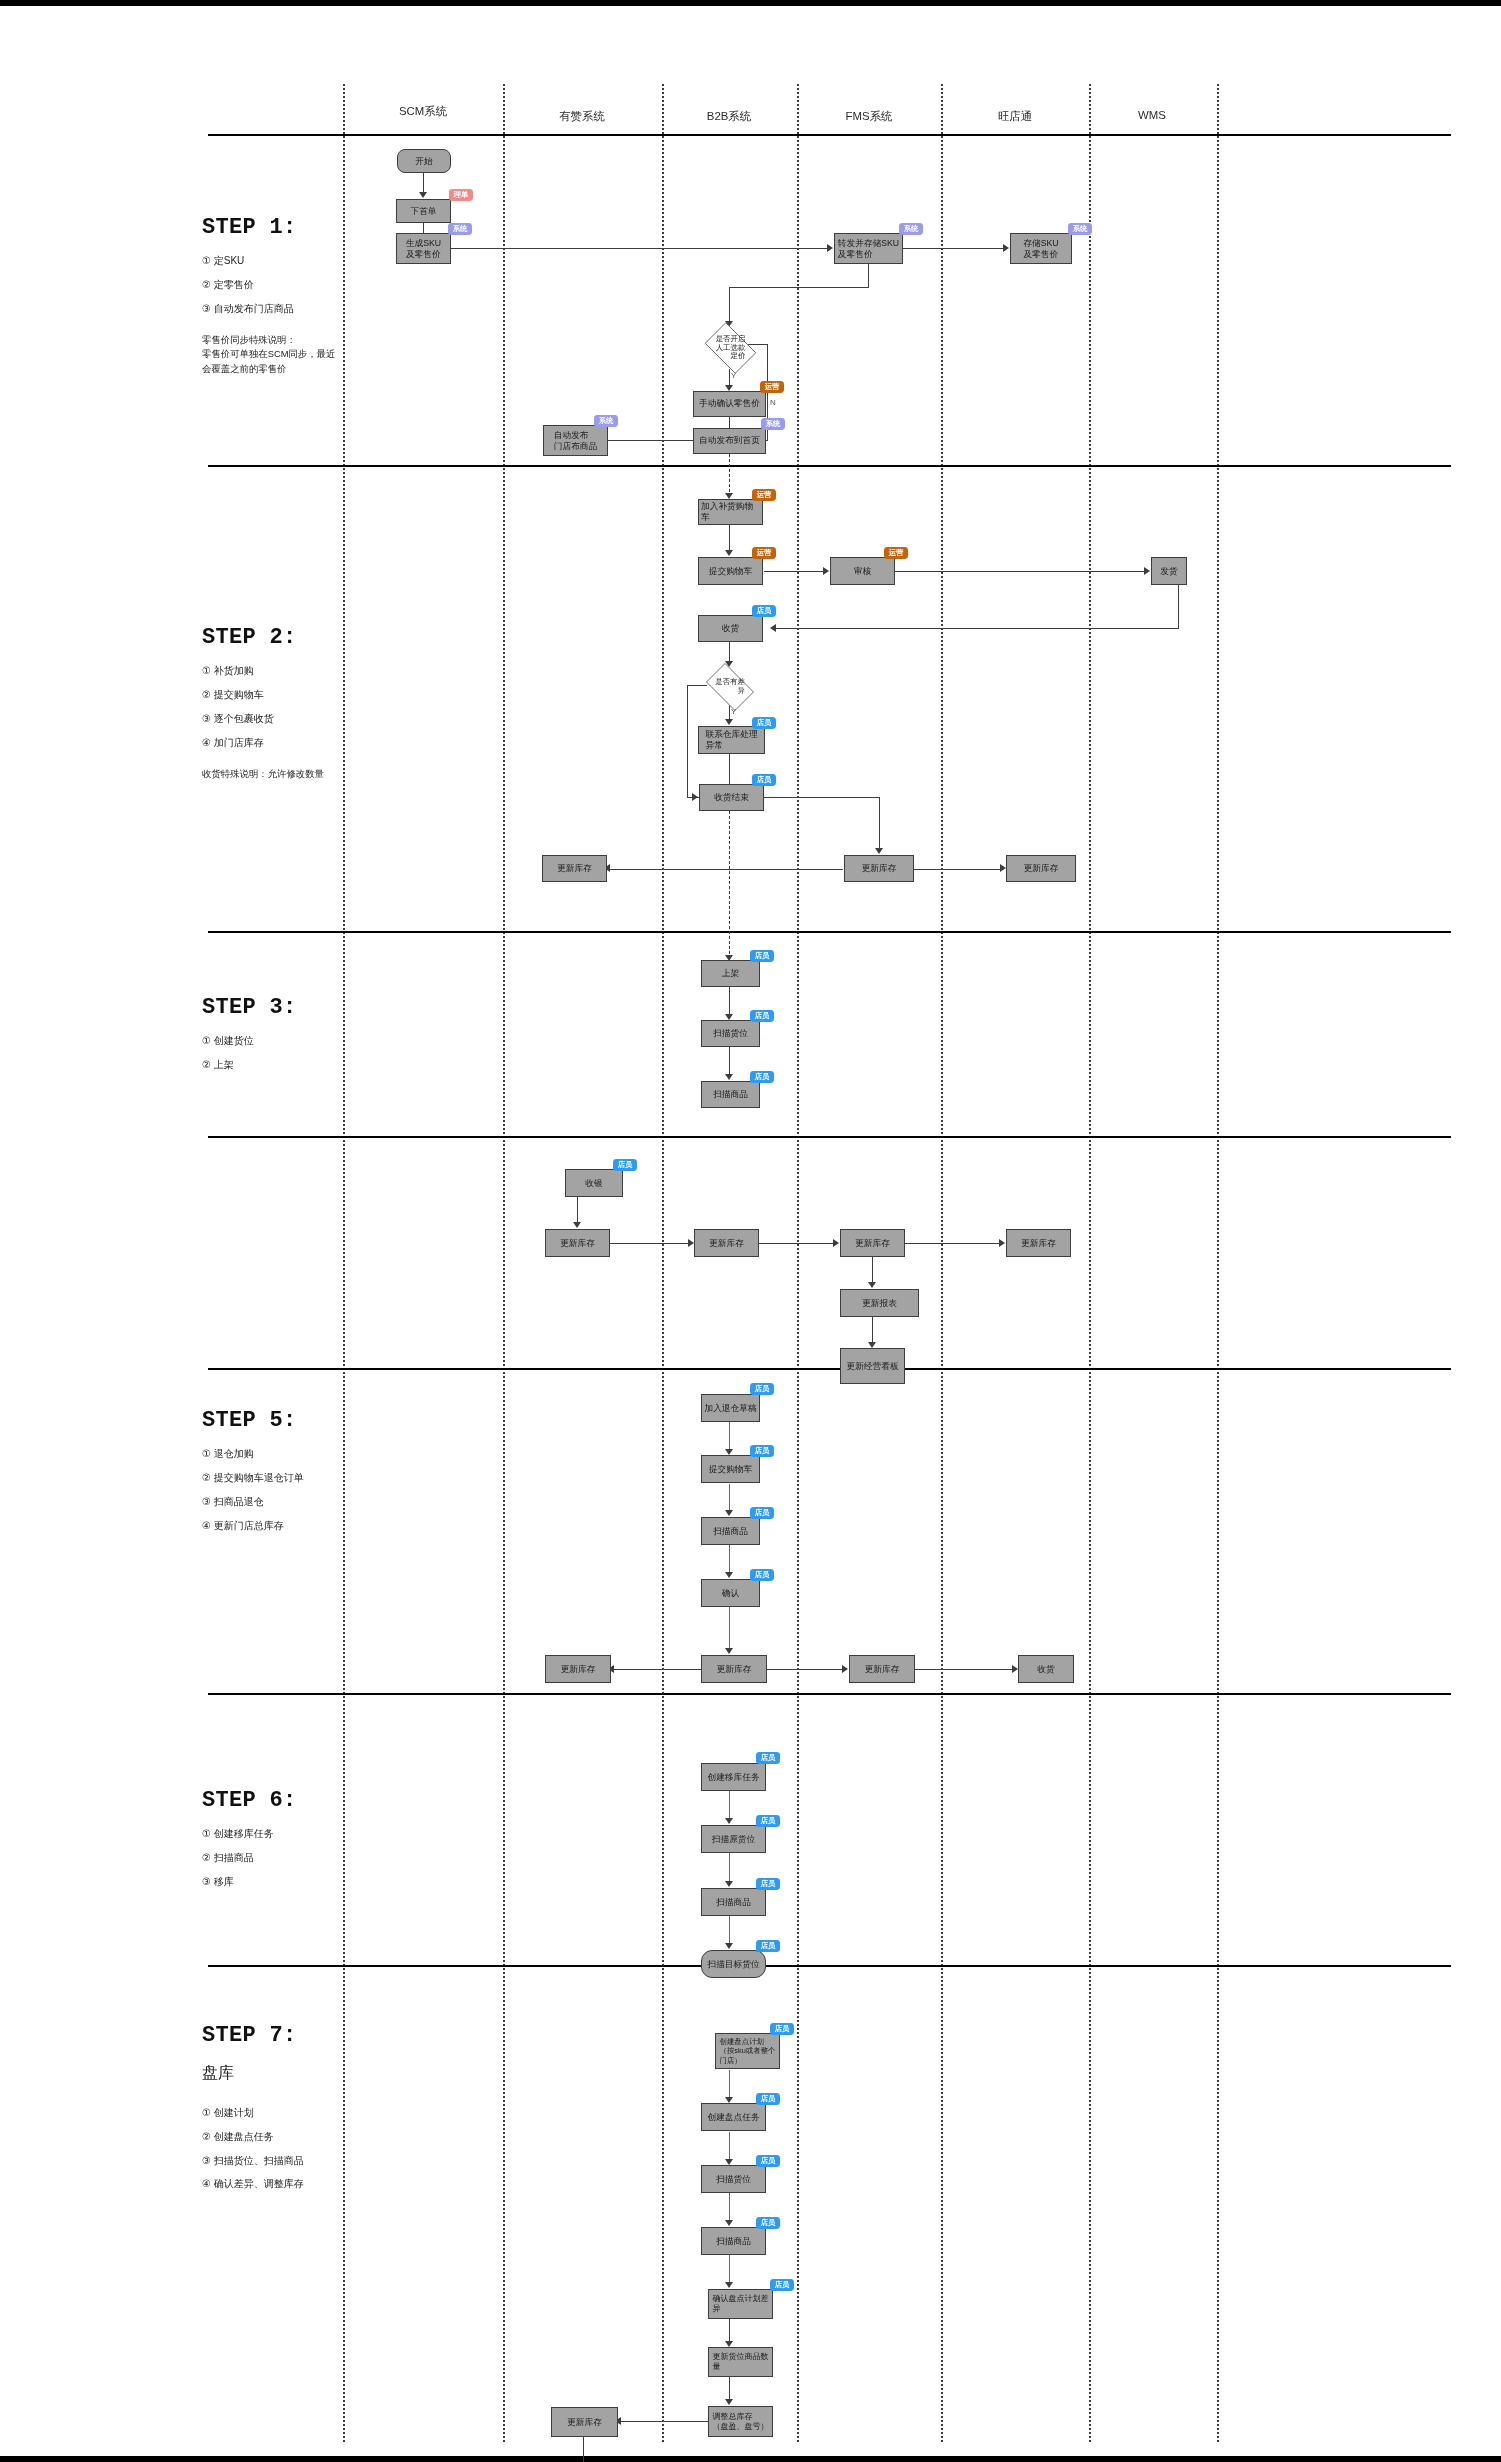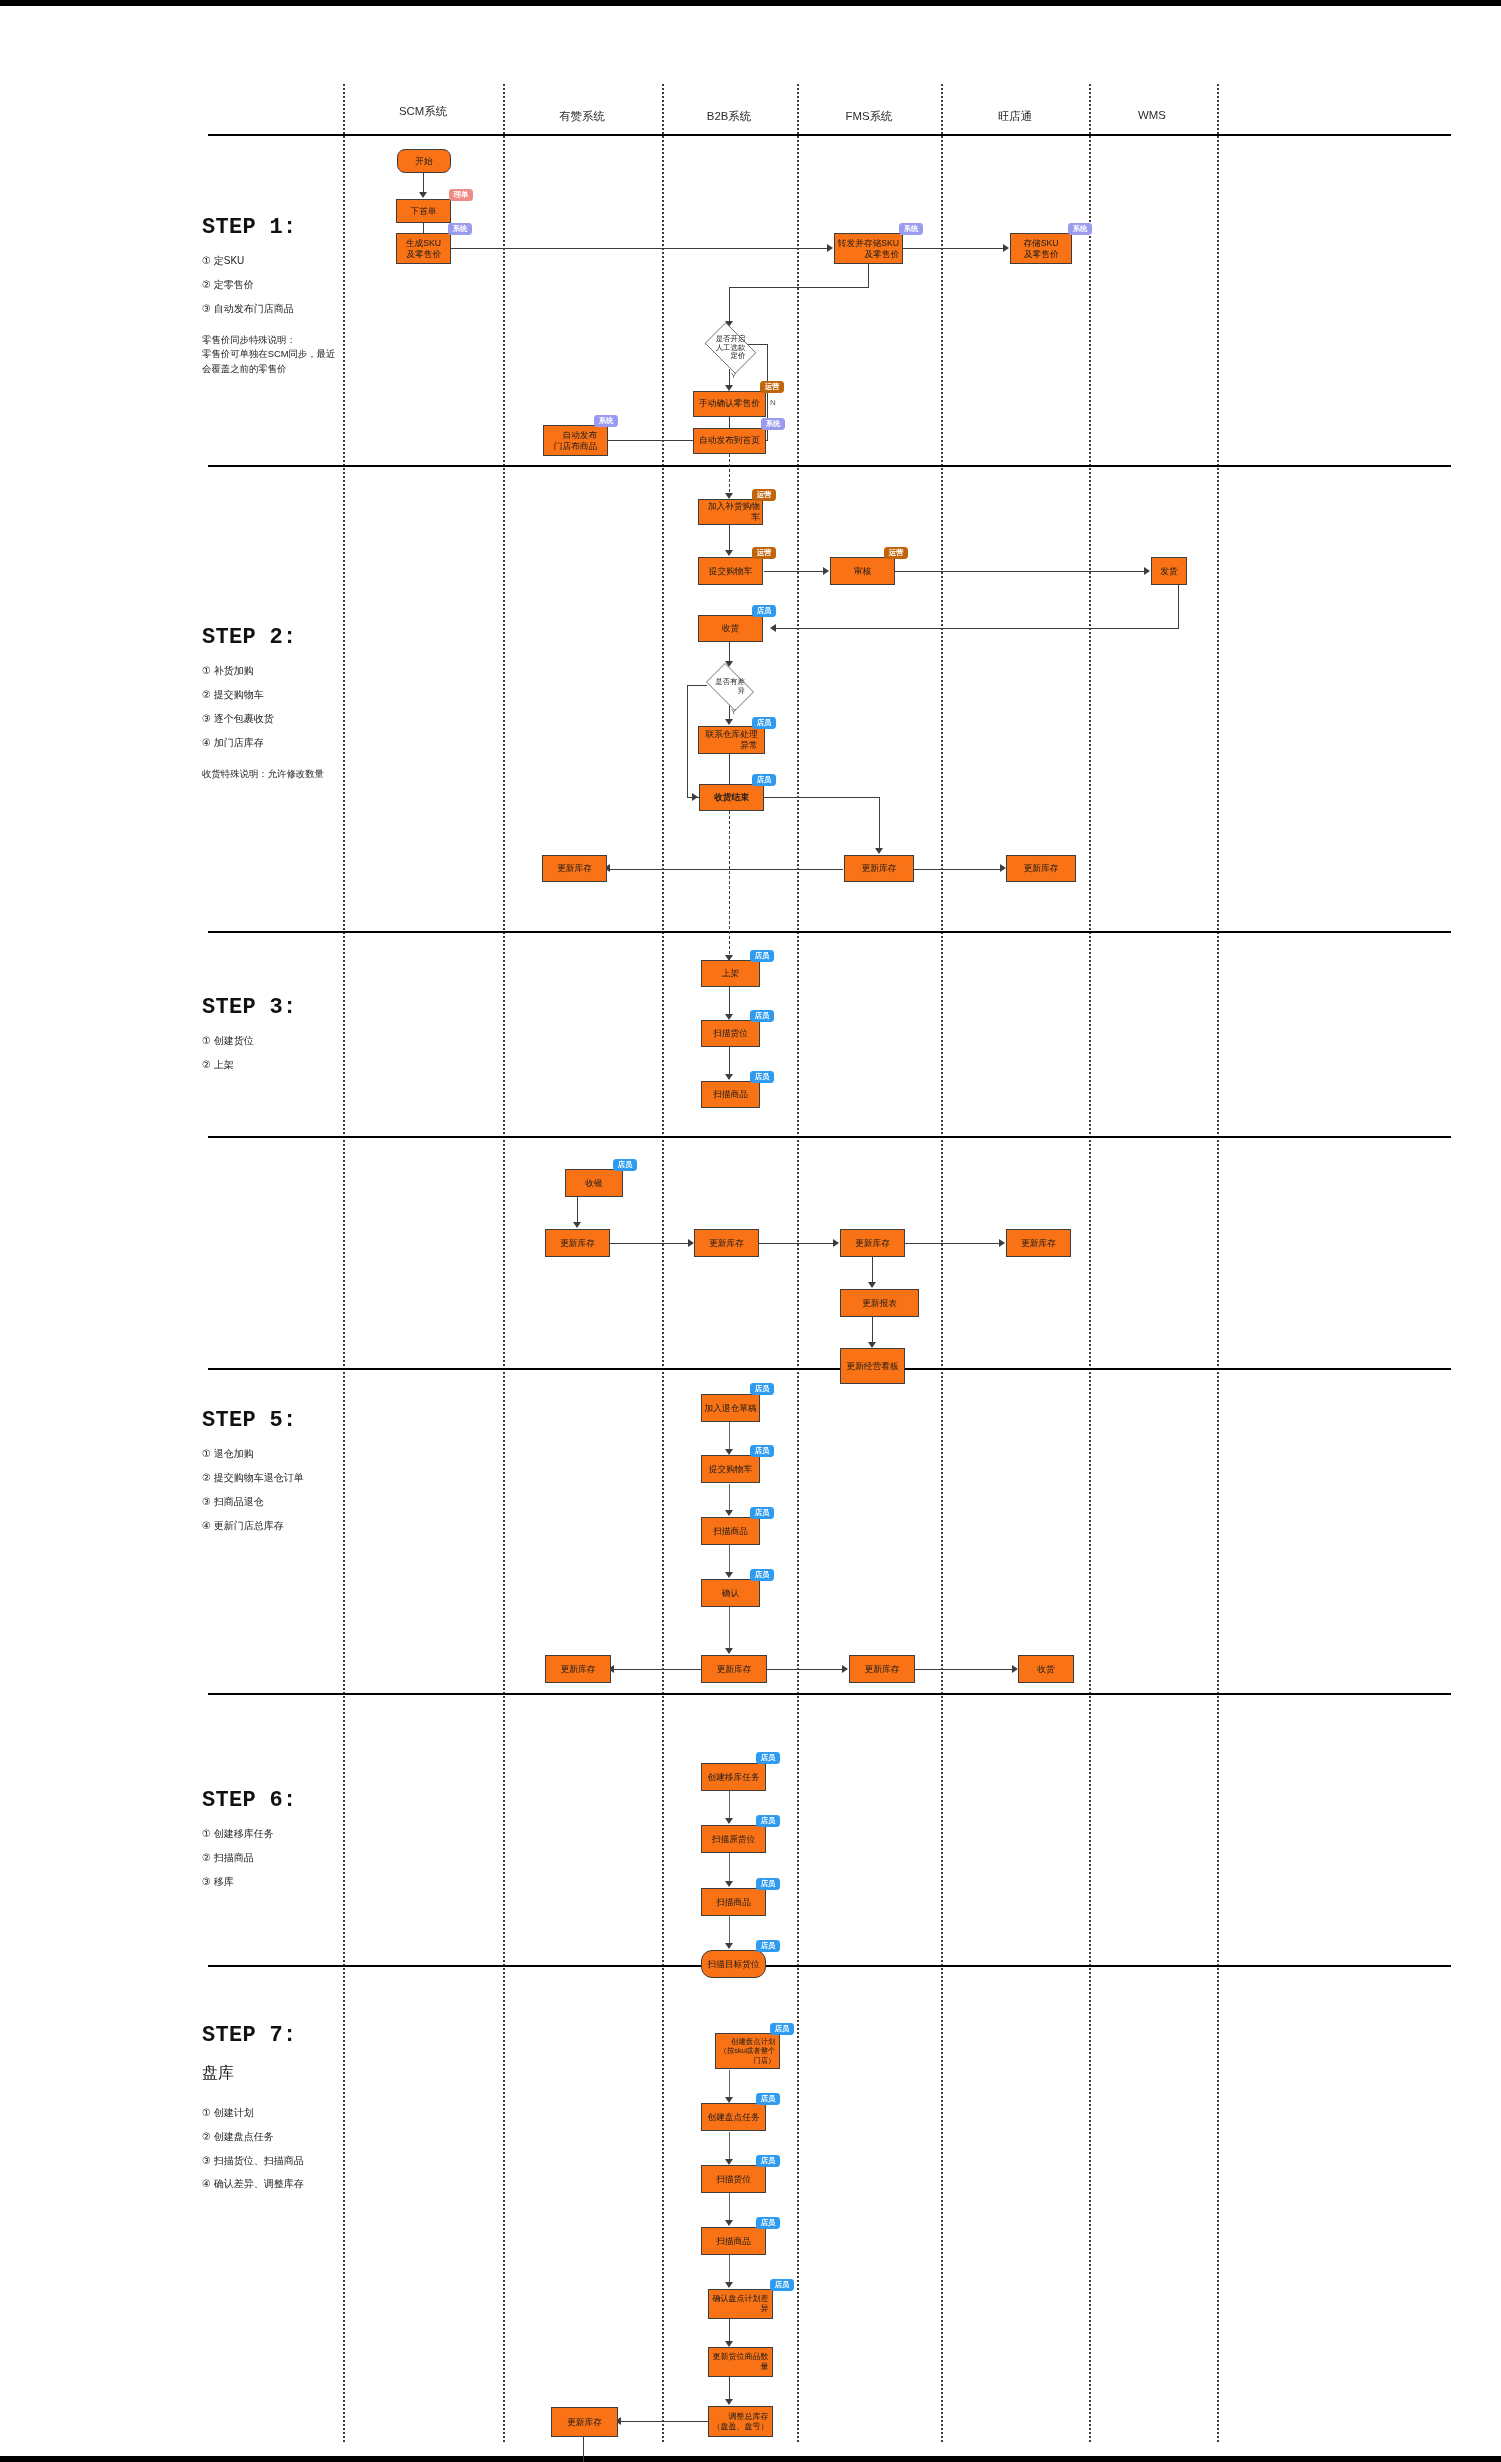--- a/index.html
+++ b/index.html
@@ -46,23 +46,23 @@
     letter-spacing:0.3px; margin-bottom:15px;font-family:Liberation Mono, monospace;
   }
   .step-sub { font-size:16px; color:#222; margin:0 0 10.8px 0; }
   .step-item { font-size:10px; color:#222; margin-bottom:11.4px; line-height:1.25; }
   .step-note { font-size:9.4px; color:#222; line-height:1.55; margin-top:17.5px; white-space:pre-line; }
 
   
   .node {
     position:absolute;
     border:1.3px solid #3d3d3d;
-    background:#f97316;
+    background:#a3a3a3;
     display:flex; align-items:center; justify-content:center;
-    text-align:right;
+    text-align:left;
     font-size:8.7px; color:#1a1a1a; line-height:1.25;
     padding:2px 2px;
     white-space:pre-line;
     z-index:5;
   }
   .node.round { border-radius:8px; }
 
   
   .diamond {
     position:absolute;
@@ -273,21 +273,21 @@
   <div class="badge staff" style="left:752px;top:717px;">店员</div>
 
   <div class="ln v" style="left:729px;top:754px;height:37px;"></div>
   <div class="arrow down" style="left:725px;top:788px;"></div>
 
   <div class="ln h" style="left:687px;top:685px;width:20px;"></div>
   <div class="ln v" style="left:687px;top:685px;height:113px;"></div>
   <div class="ln h" style="left:687px;top:797px;width:13.4px;"></div>
   <div class="arrow right" style="left:692px;top:793px;"></div>
 
-  <div class="node" style="left:699px;top:784px;width:65px;height:27px;font-weight:bold;">收货结束</div>
+  <div class="node" style="left:699px;top:784px;width:65px;height:27px;">收货结束</div>
   <div class="badge staff" style="left:752px;top:774px;">店员</div>
 
   <div class="ln h" style="left:764px;top:797px;width:116px;"></div>
   <div class="ln v" style="left:879px;top:797px;height:54px;"></div>
   <div class="arrow down" style="left:875px;top:848px;"></div>
 
   <div class="node" style="left:844px;top:855px;width:70px;height:27px;">更新库存</div>
 
   <div class="ln h" style="left:914px;top:869px;width:87px;"></div>
   <div class="arrow right" style="left:1000px;top:864px;"></div>

